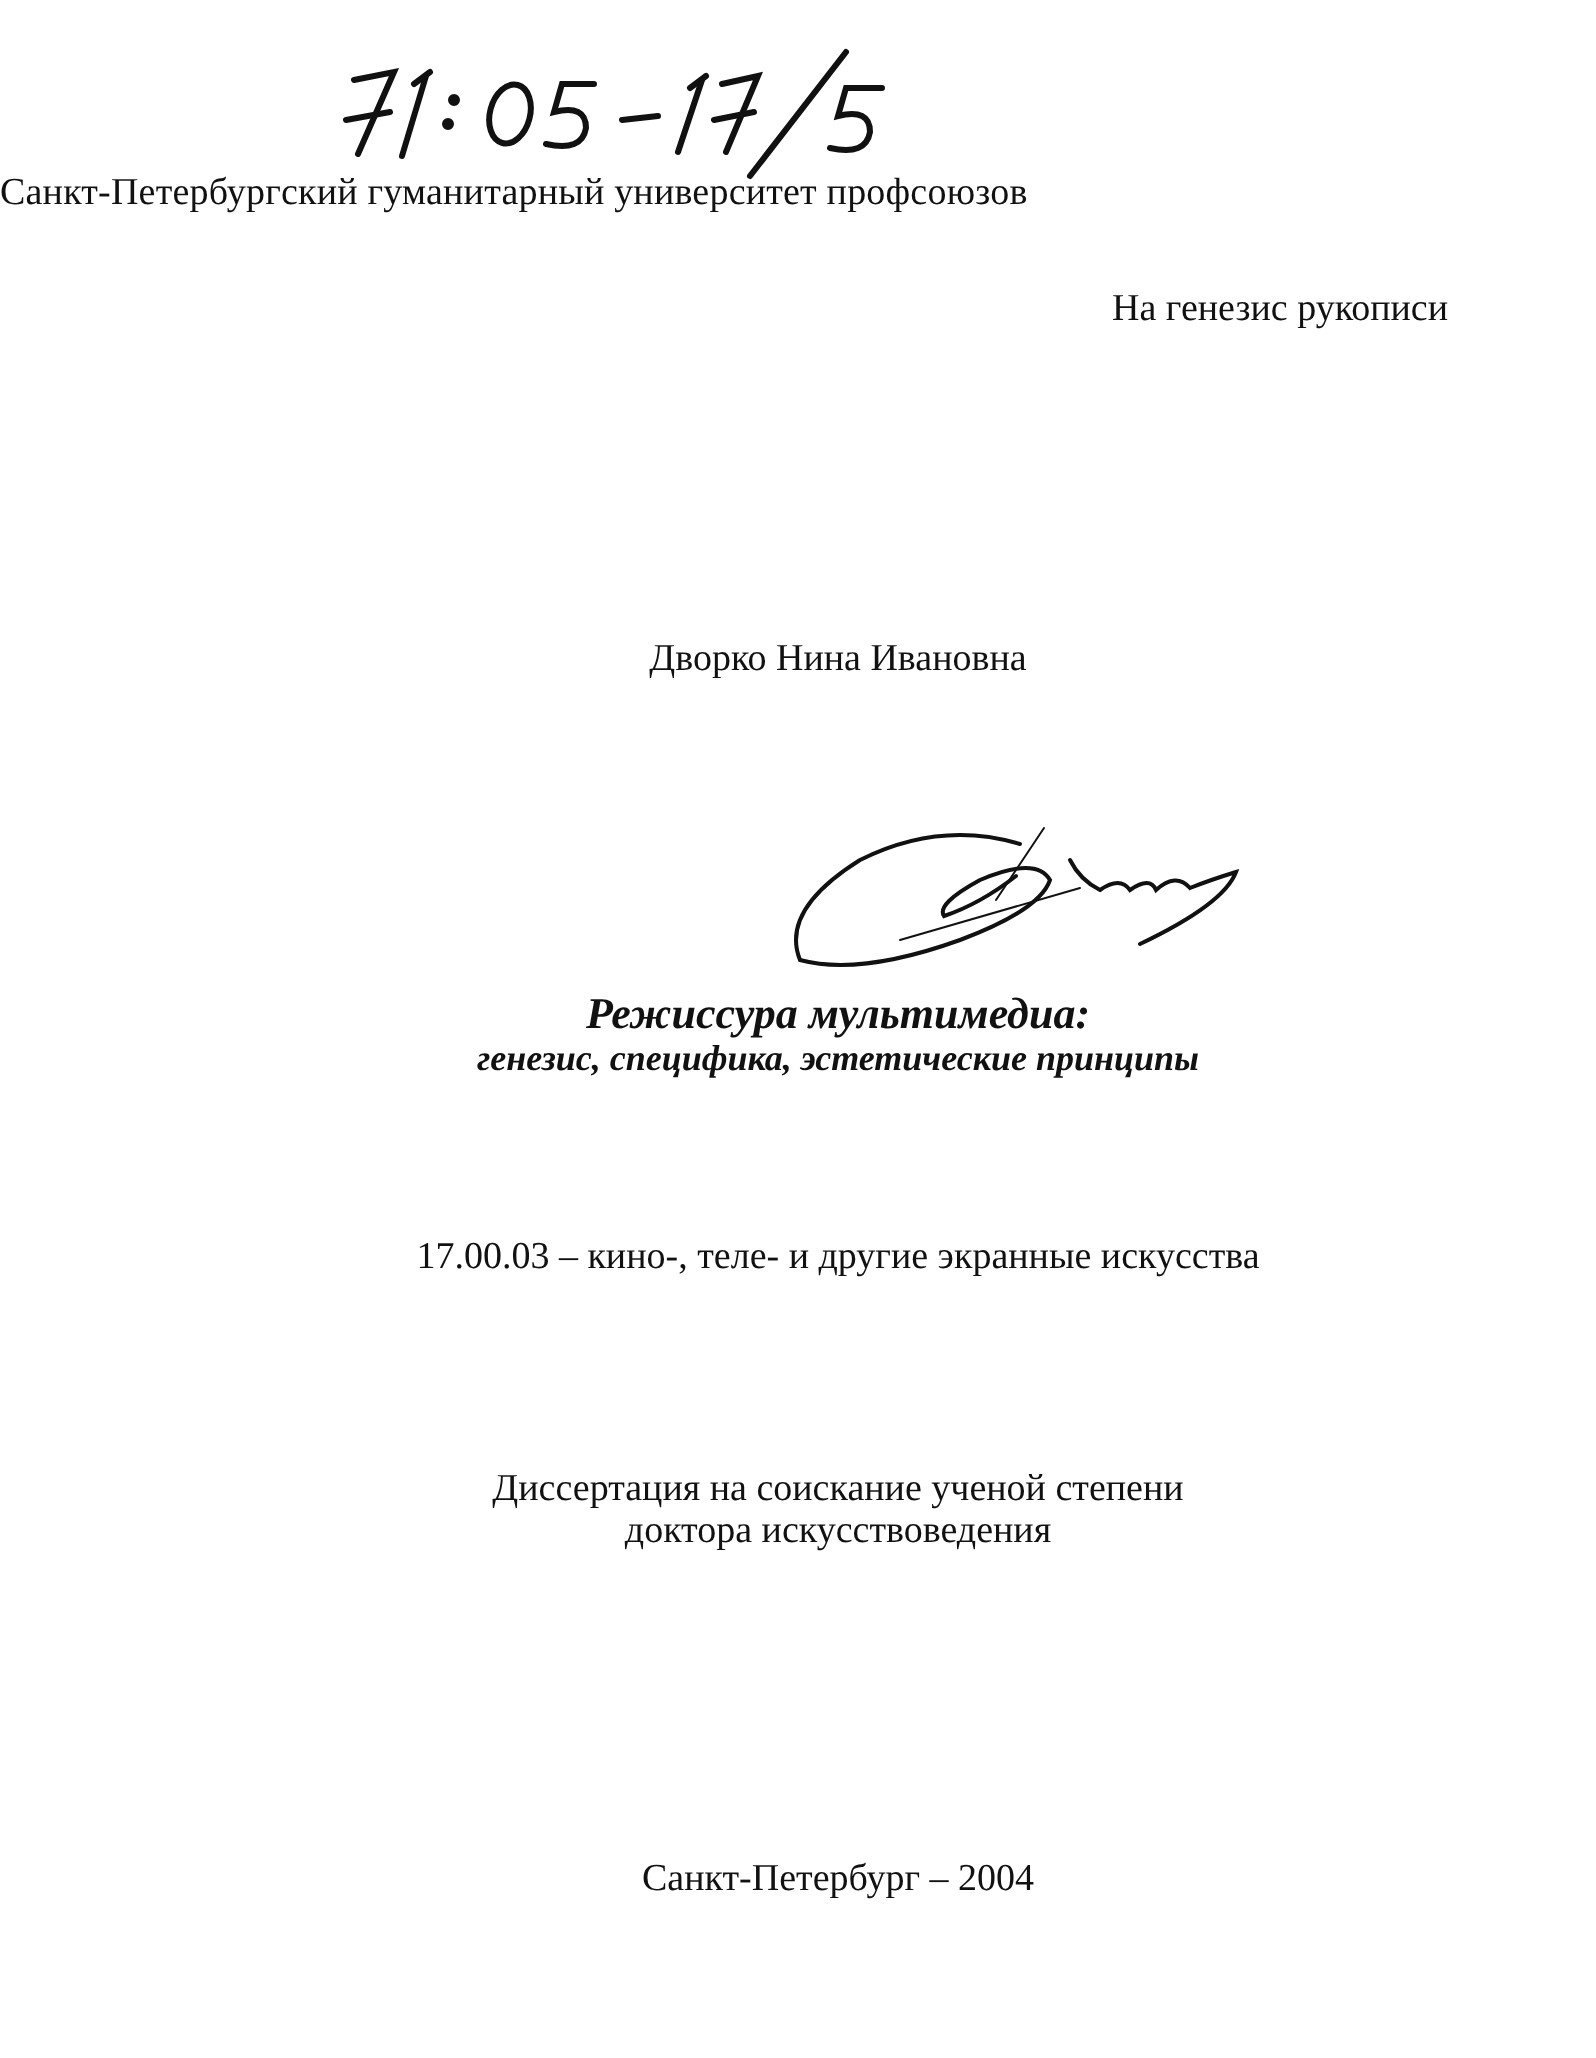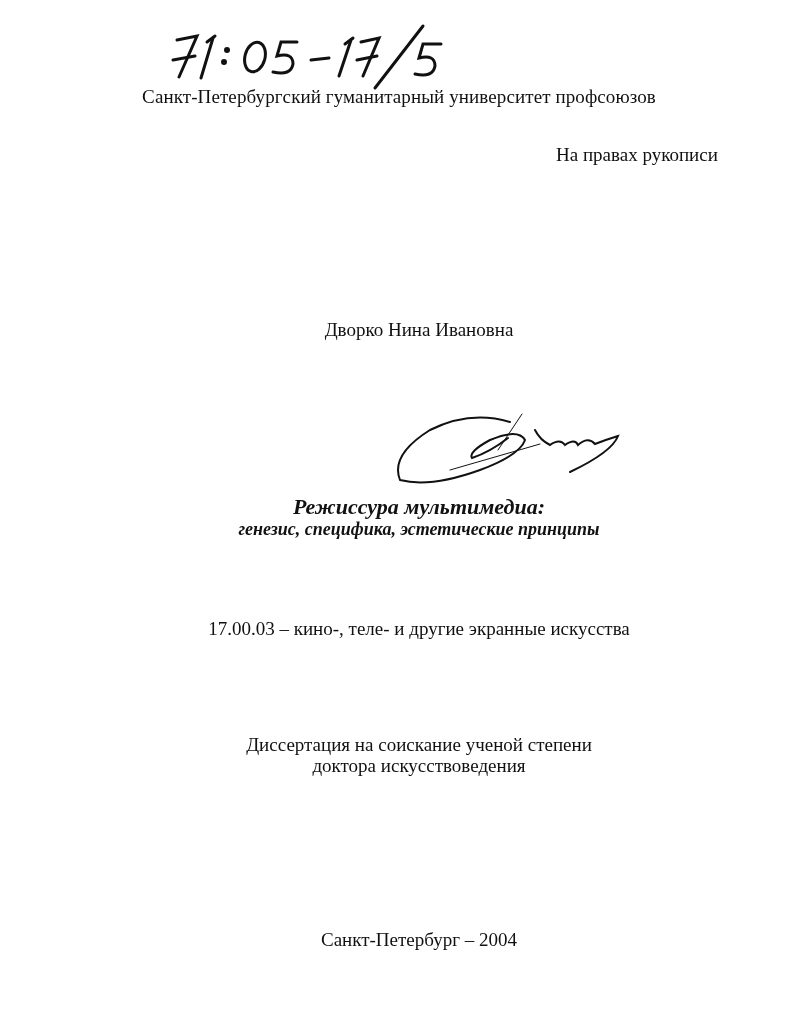--- a/index.html
+++ b/index.html
@@ -1,20 +1,20 @@
 <!DOCTYPE html>
 <html><head>
   <meta charset="utf-8">
   <style>
     html, body { margin: 0; padding: 0; background: #ffffff; }
     body { width: 798px; height: 1029px; position: relative; overflow: hidden;
            font-family: "Liberation Serif", "DejaVu Serif", serif; color: #111; }
     .abs { position: absolute; }
     .handwritten-code { left: 165px; top: 22px; width: 300px; height: 70px; }
-    .university { left: 0; width: 798px; top: 86px; text-align: center; font-size: 19px; letter-spacing: 0.1px; }
+    .university { left: 0; width: 798px; top: 86px; text-align: left; font-size: 19px; letter-spacing: 0.1px; }
     .rights { left: 556px; top: 144px; font-size: 19px; }
     .author { left: 0; width: 838px; top: 319px; text-align: center; font-size: 19px; }
     .signature { left: 390px; top: 400px; width: 240px; height: 90px; }
     .title { left: 0; width: 838px; top: 494px; text-align: center; font-size: 22px; font-weight: bold; font-style: italic; }
     .subtitle { left: 0; width: 838px; top: 519px; text-align: center; font-size: 18px; font-weight: bold; font-style: italic; }
     .specialty { left: 0; width: 838px; top: 618px; text-align: center; font-size: 19px; }
     .diss1 { left: 0; width: 838px; top: 734px; text-align: center; font-size: 19px; }
     .diss2 { left: 0; width: 838px; top: 755px; text-align: center; font-size: 19px; }
     .place { left: 0; width: 838px; top: 929px; text-align: center; font-size: 19px; }
   </style>
@@ -45,21 +45,21 @@
     <path d="M196 20 L214 16 L198 54"></path>
     <path d="M192 38 L212 34"></path>
 
     <path d="M258 4 L210 66"></path>
 
     <path d="M276 22 L258 22 L254 36 Q270 32 270 44 Q268 56 250 52"></path>
   </g>
 </svg>
 
 <div class="abs university">Санкт-Петербургский гуманитарный университет профсоюзов</div>
-<div class="abs rights">На правах рукописи</div>
+<div class="abs rights">На генезис рукописи</div>
 <div class="abs author">Дворко Нина Ивановна</div>
 
 <svg class="abs signature" viewBox="0 0 240 90">
   <g fill="none" stroke="#111" stroke-width="2" stroke-linecap="round">
     <path d="M120 22 Q80 10 40 30 Q0 55 10 80 Q40 88 90 70 Q130 55 135 40 Q128 28 100 40 Q78 52 82 58 Q100 52 118 38"></path>
     <path d="M132 14 L108 50" stroke-width="1"></path>
     <path d="M145 30 Q150 40 160 45 Q170 38 175 45 Q185 38 188 45 Q198 36 205 44 Q215 40 228 36 Q222 52 180 72"></path>
     <path d="M60 70 L150 44" stroke-width="1"></path>
   </g>
 </svg>

